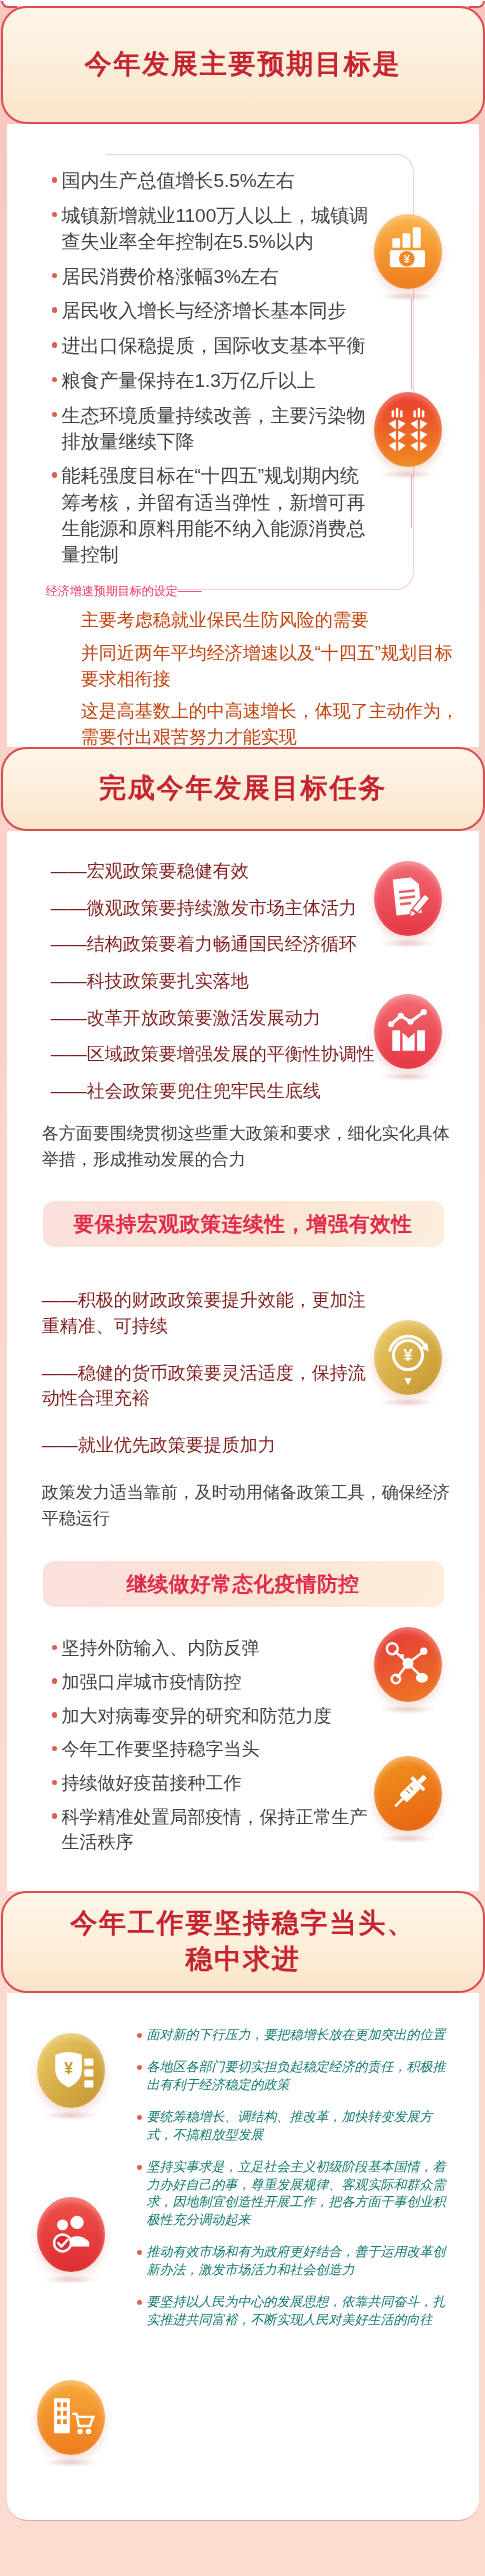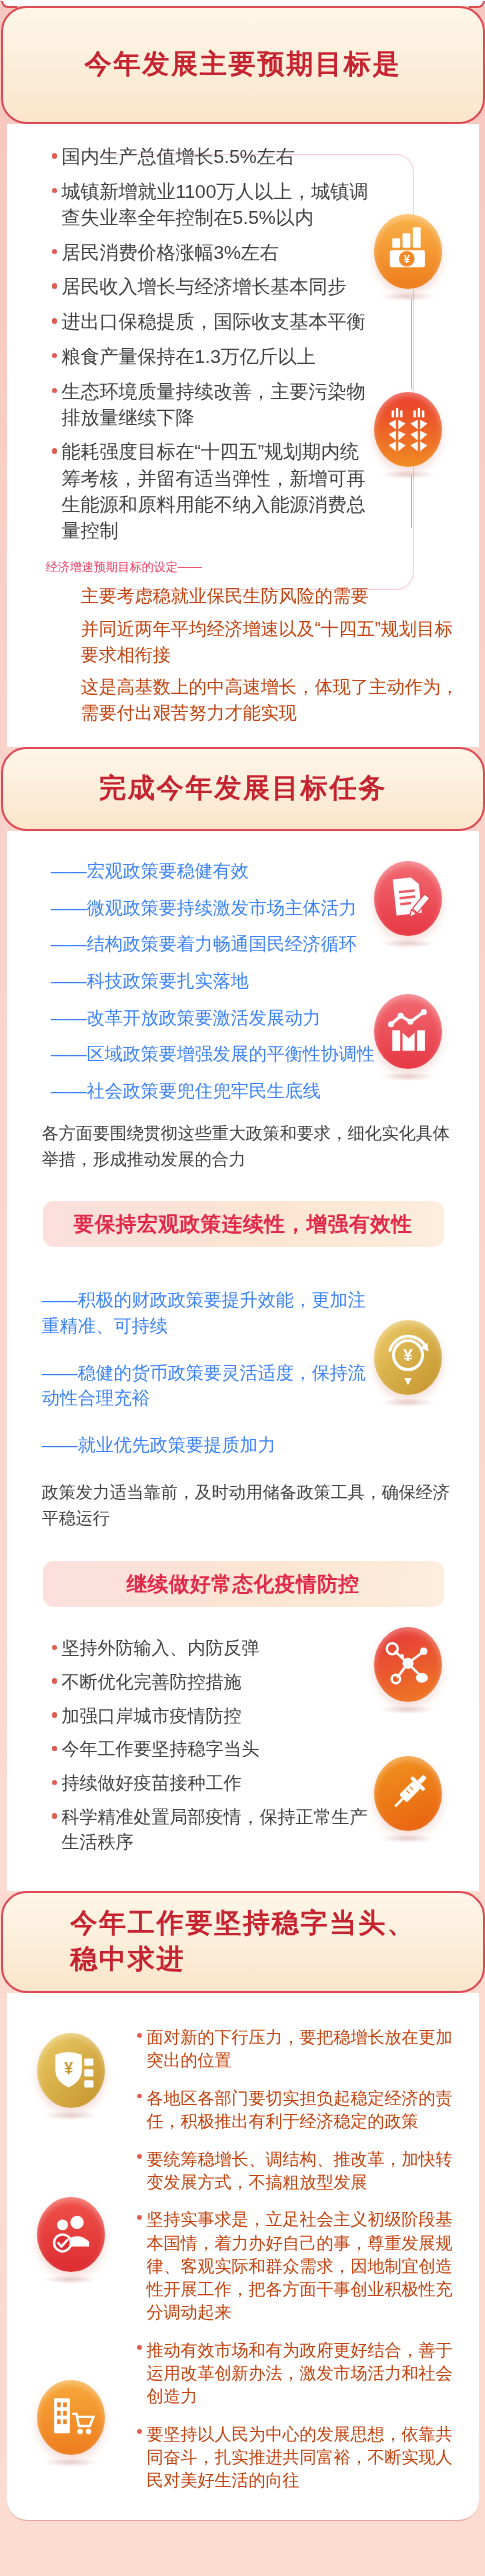--- a/index.html
+++ b/index.html
@@ -24,25 +24,25 @@
     border:2.4px solid #dc4a54; border-radius:25.5px;
     background: linear-gradient(180deg,#fef6e8 0%, #fcefdc 45%, #fbe5cb 100%);
     display:flex; flex-direction:column; align-items:center; justify-content:center;
   }
   .banner-a { height:118px; }
   .banner-b { height:84px; }
   .banner-c { height:102px; }
   .banner-title {
     font-family:"Liberation Serif", serif; font-weight:bold;
     font-size:27px; line-height:1.32; color:#c4232f; letter-spacing:1.8px;
-    margin:0; text-align:left;
+    margin:0; text-align:center;
   }
   
   .card { position:relative; margin:0 6.7px; background:#ffffff; box-sizing:border-box; overflow:hidden; }
-  .body-a { height:623px; padding-top:20px; }
+  .body-a { height:623px; padding-top:44px; }
   .body-b { height:1060px; padding-top:28px; }
   .body-c { height:528px; padding-top:33px; border-bottom:1.8px solid #e9a79f;
             border-bottom-left-radius:20.6px; border-bottom-right-radius:20.6px; }
 
   
   .deco-box {
     position:absolute; left:99px; top:30px; width:307px; height:434px;
     border:1.2px solid #f8cdd3; border-left:none; border-radius:0 18px 18px 0; z-index:0;
   }
 
@@ -55,21 +55,21 @@
     background:#dd5d52;
   }
   .sec1 { margin-left:45px; }
   .sec1 li { max-width:316px; font-size:19px; line-height:1.38; margin-bottom:8.5px; }
   .sec1 li .dot { top:9px; }
 
   .highlight { margin:14.6px 0 0 39px; position:relative; z-index:1; }
   .hl-lead { margin:0 0 8.5px 0; font-size:12px; line-height:1.4; color:#e93a60; }
   .hl-item { margin:0 0 7.3px 35px; max-width:388px; font-size:18px; line-height:1.42; color:#c2410c; }
 
-  .dash-list li { color:#3b82f6; font-size:18px; line-height:1.4; }
+  .dash-list li { color:#7f1d1d; font-size:18px; line-height:1.4; }
   .policy-list { margin-left:44px; }
   .policy-list li { margin-bottom:11.5px; }
   .macro-list { margin:41px 0 0 35px; }
   .macro-list li { max-width:331px; margin-bottom:22px; }
 
   .para { margin:17px 0 0 35px; width:419px; font-size:17px; line-height:1.5; color:#404040; }
   .para-b { margin-top:16px; }
 
   .sub-banner {
     width:401px; height:46px; margin:29px auto 0; border-radius:11px;
@@ -77,21 +77,21 @@
     text-align:center; line-height:46px;
     font-size:20.6px; font-weight:bold; color:#e02848; letter-spacing:0.6px;
   }
   .sub-banner.second { margin-top:30px; }
 
   .covid-list { margin:29px 0 0 45px; }
   .covid-list li { max-width:313px; font-size:18px; line-height:1.4; margin-bottom:8.5px; }
   .covid-list li .dot { top:8.5px; }
 
   .sec3 { margin-left:130px; padding-right:22px; }
-  .sec3 li { max-width:316px; font-size:17px; line-height:1.36; margin-bottom:14.6px; color:#c2410c; }
+  .sec3 li { max-width:316px; font-size:13px; line-height:1.36; margin-bottom:14.6px; color:#0f766e;font-style:italic; }
   .sec3 li .dot { top:6.7px; width:4.9px; height:4.9px; }
 
   
   .icon-badge {
     position:absolute; width:68px; height:75px; border-radius:50%;
     display:flex; align-items:center; justify-content:center;
     box-shadow: inset 0 3.6px 6px rgba(255,255,255,.35), 0 4.9px 8.5px rgba(201,94,74,.22);
     z-index:2;
   }
   .icon-badge::after {
@@ -223,23 +223,22 @@
       <li>——稳健的货币政策要灵活适度，保持流动性合理充裕</li>
       <li>——就业优先政策要提质加力</li>
     </ul>
 
     <p class="para para-b">政策发力适当靠前，及时动用储备政策工具，确保经济平稳运行</p>
 
     <div class="sub-banner second">继续做好常态化疫情防控</div>
 
     <ul class="dot-list covid-list">
       <li><span class="dot"></span><span>坚持外防输入、内防反弹</span></li>
-      <li><span class="dot"></span><span>不断优化完善防控措施</span></li>
       <li><span class="dot"></span><span>加强口岸城市疫情防控</span></li>
-      <li><span class="dot"></span></li>
+      <li><span class="dot"></span><span>加大对病毒变异的研究和防范力度</span></li>
       <li><span class="dot"></span><span>今年工作要坚持稳字当头</span></li>
       <li><span class="dot"></span><span>持续做好疫苗接种工作</span></li>
       <li><span class="dot"></span><span>科学精准处置局部疫情，保持正常生产生活秩序</span></li>
     </ul>
 
     <div class="icon-badge ib-rose ic-doc">
       <svg width="68" height="75" viewBox="0 0 112 124">
         <g transform="rotate(-6 56 60)">
           <path d="M34 28 h30 l12 12 v48 h-42 z" fill="#fff"></path>
           <rect x="42" y="48" width="26" height="4" fill="#ec5a63"></rect>

